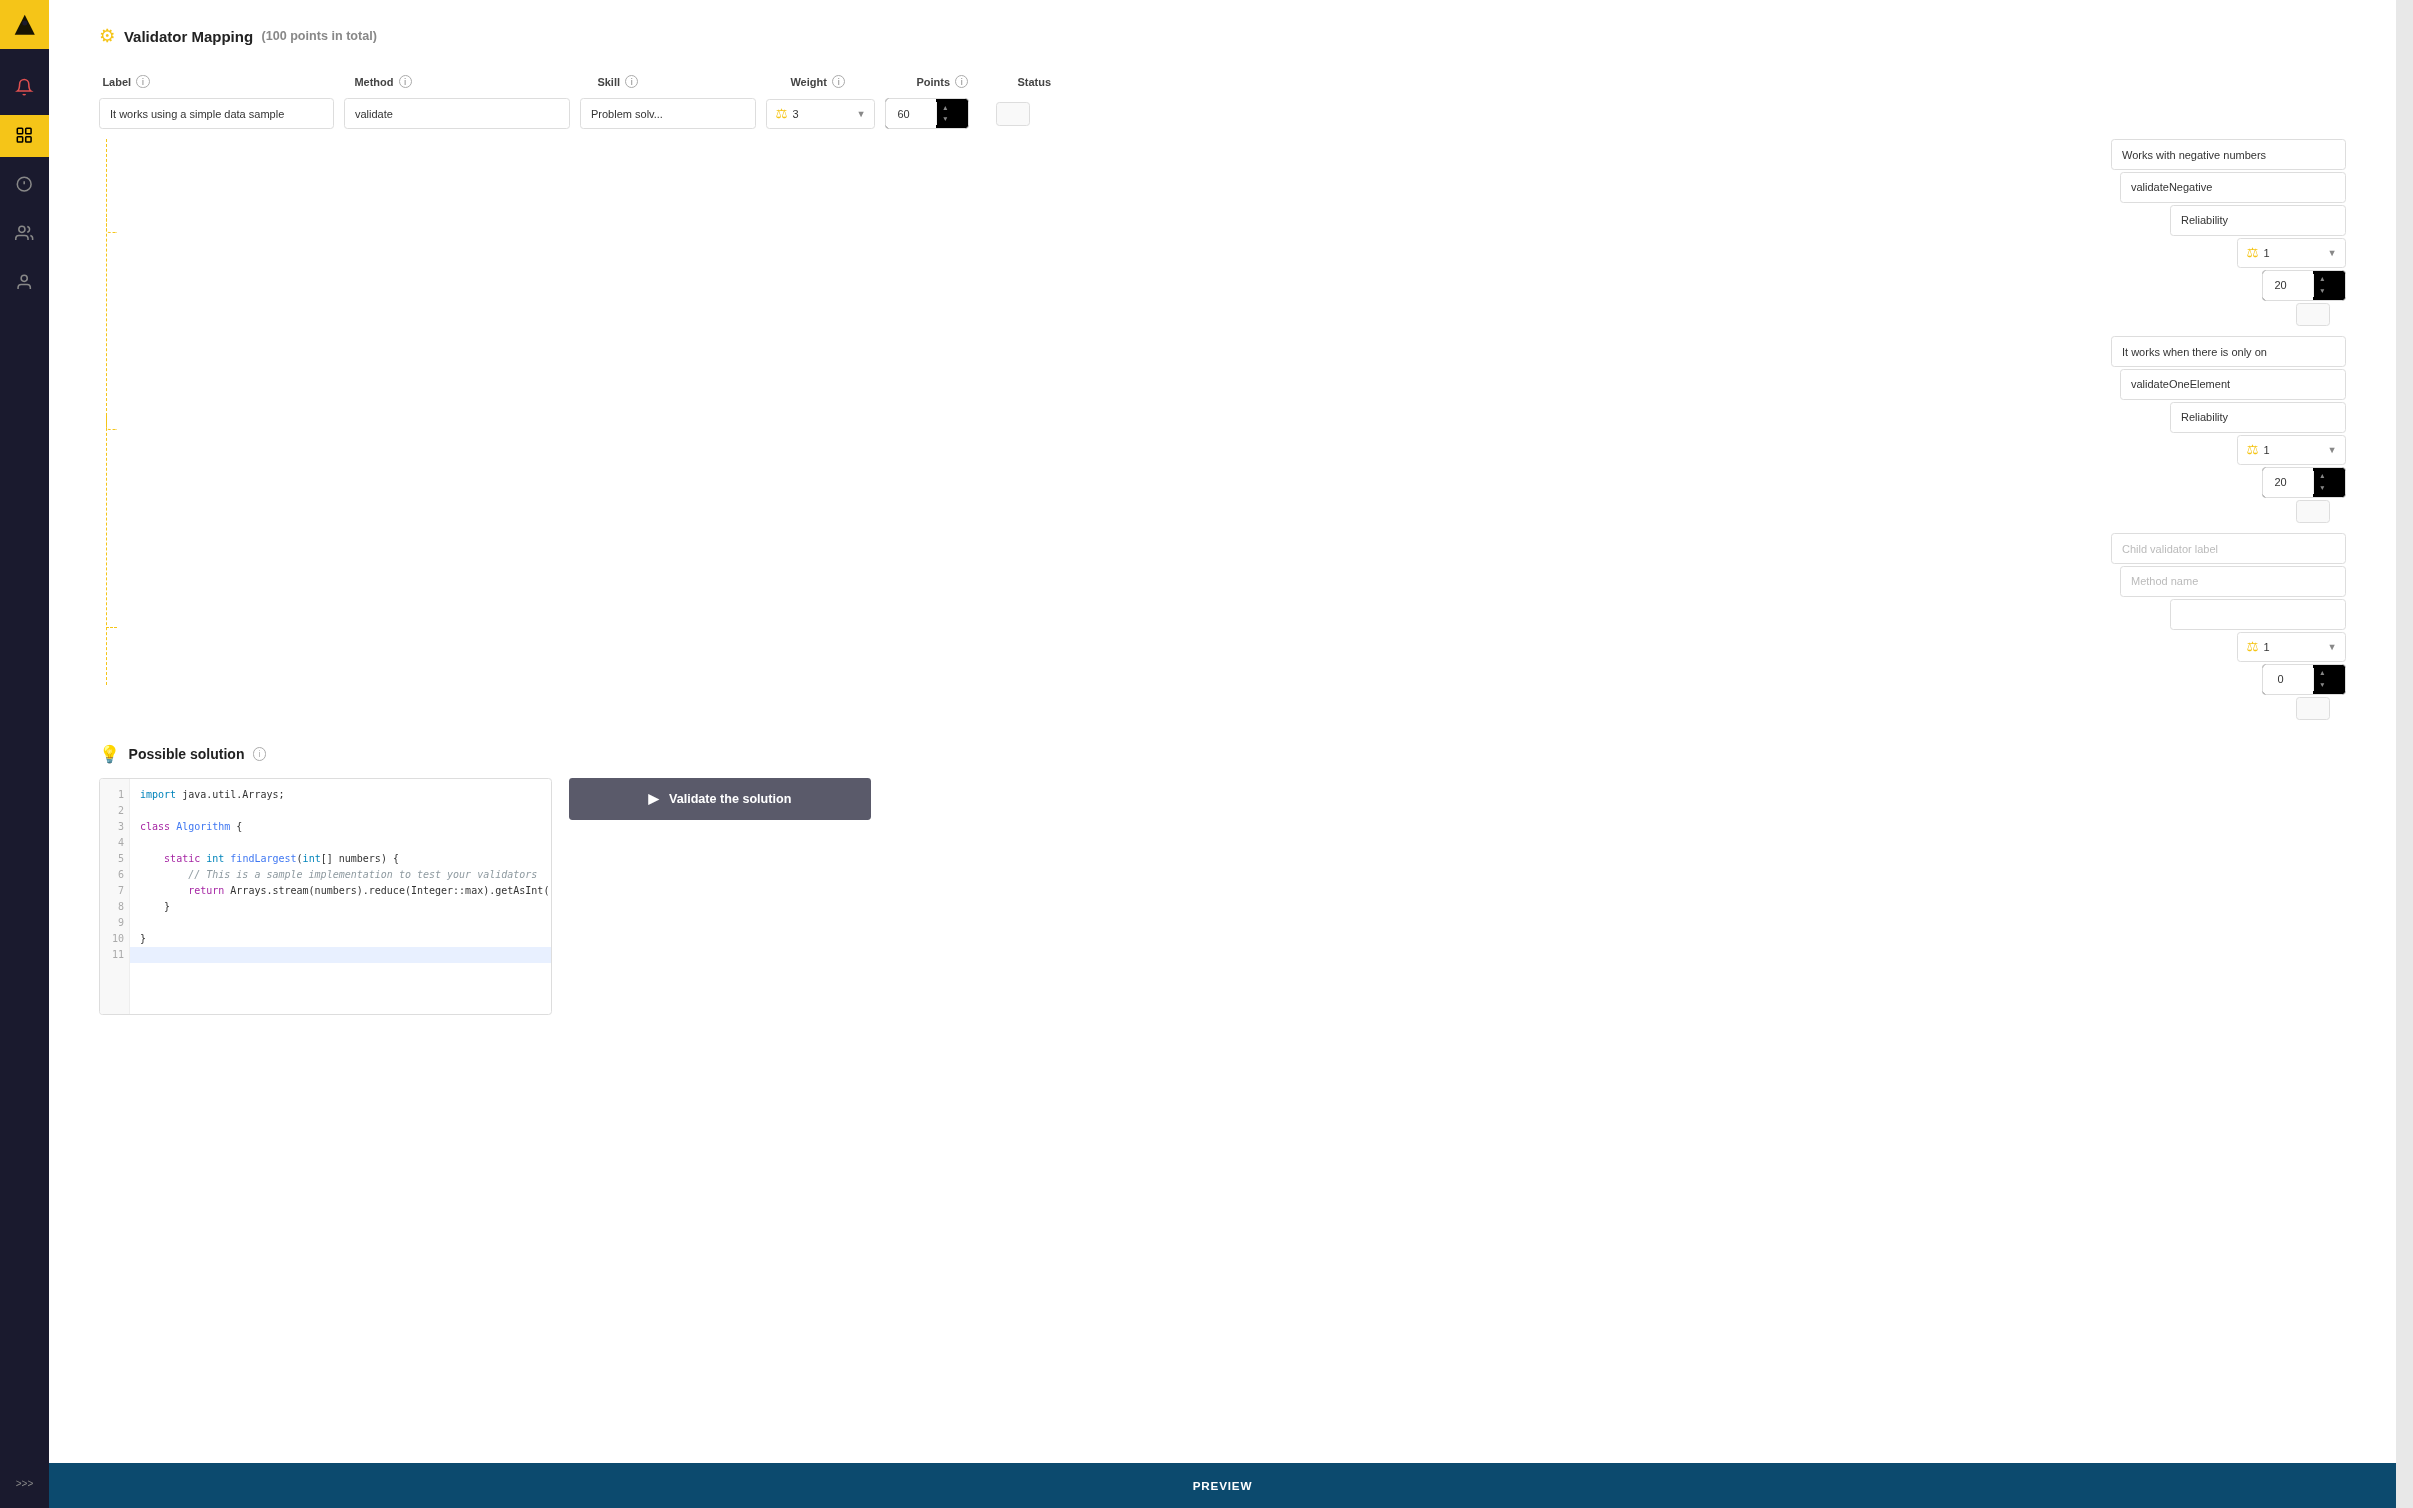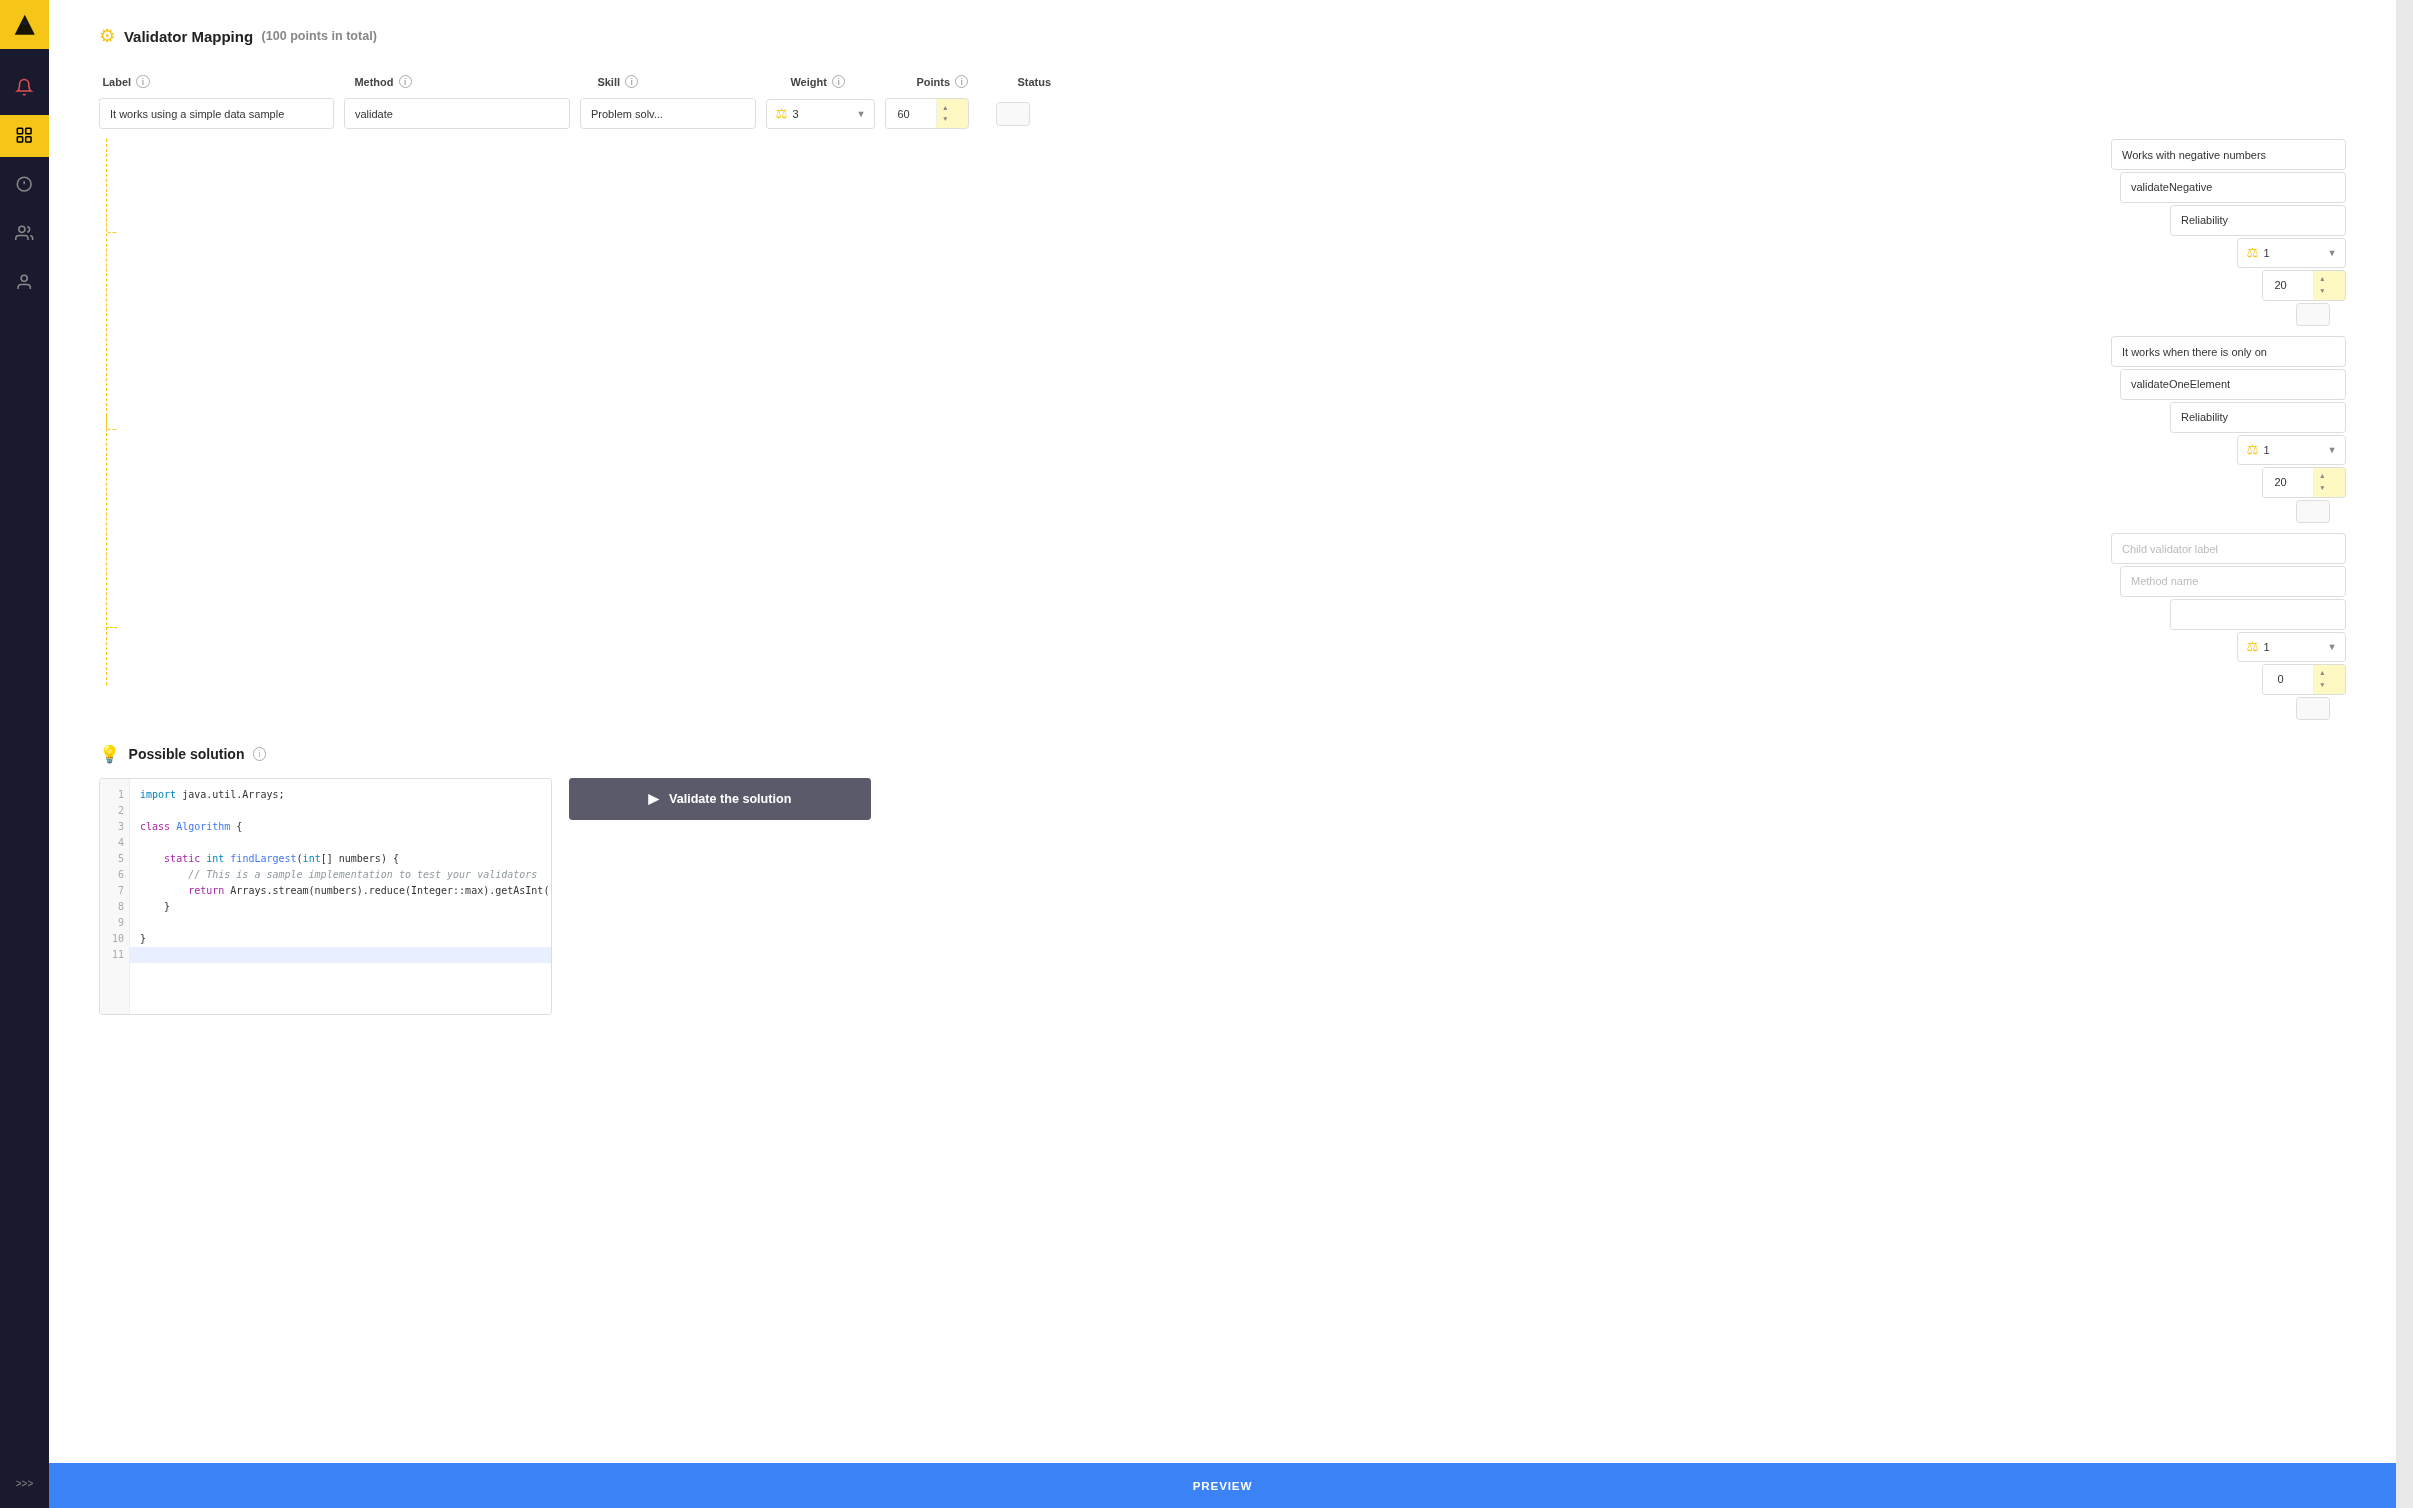--- a/index.html
+++ b/index.html
@@ -175,21 +175,21 @@
     }
 
     .points-field {
       width: 84px;
       flex-shrink: 0;
       border: 0.8px solid #ddd;
       border-radius: 3.4px;
       display: flex;
       align-items: center;
       overflow: hidden;
-      background: #fef9c3;
+      background: #000000;
     }
     .points-input {
       border: none;
       outline: none;
       font-size: 11px;
       color: #333;
       padding: 8.4px 6.7px;
       width: 50px;
       text-align: center;
     }
@@ -349,21 +349,21 @@
     }
 
     
     .bottom-bar {
       display: flex;
       height: 45px;
       flex-shrink: 0;
     }
     .preview-btn {
       flex: 1;
-      background: #3b82f6;
+      background: #0c4a6e;
       color: #fff;
       border: none;
       font-size: 11.7px;
       font-weight: 700;
       letter-spacing: 0.8px;
       cursor: pointer;
       text-transform: uppercase;
     }
     .save-btn {
       flex: 1;

